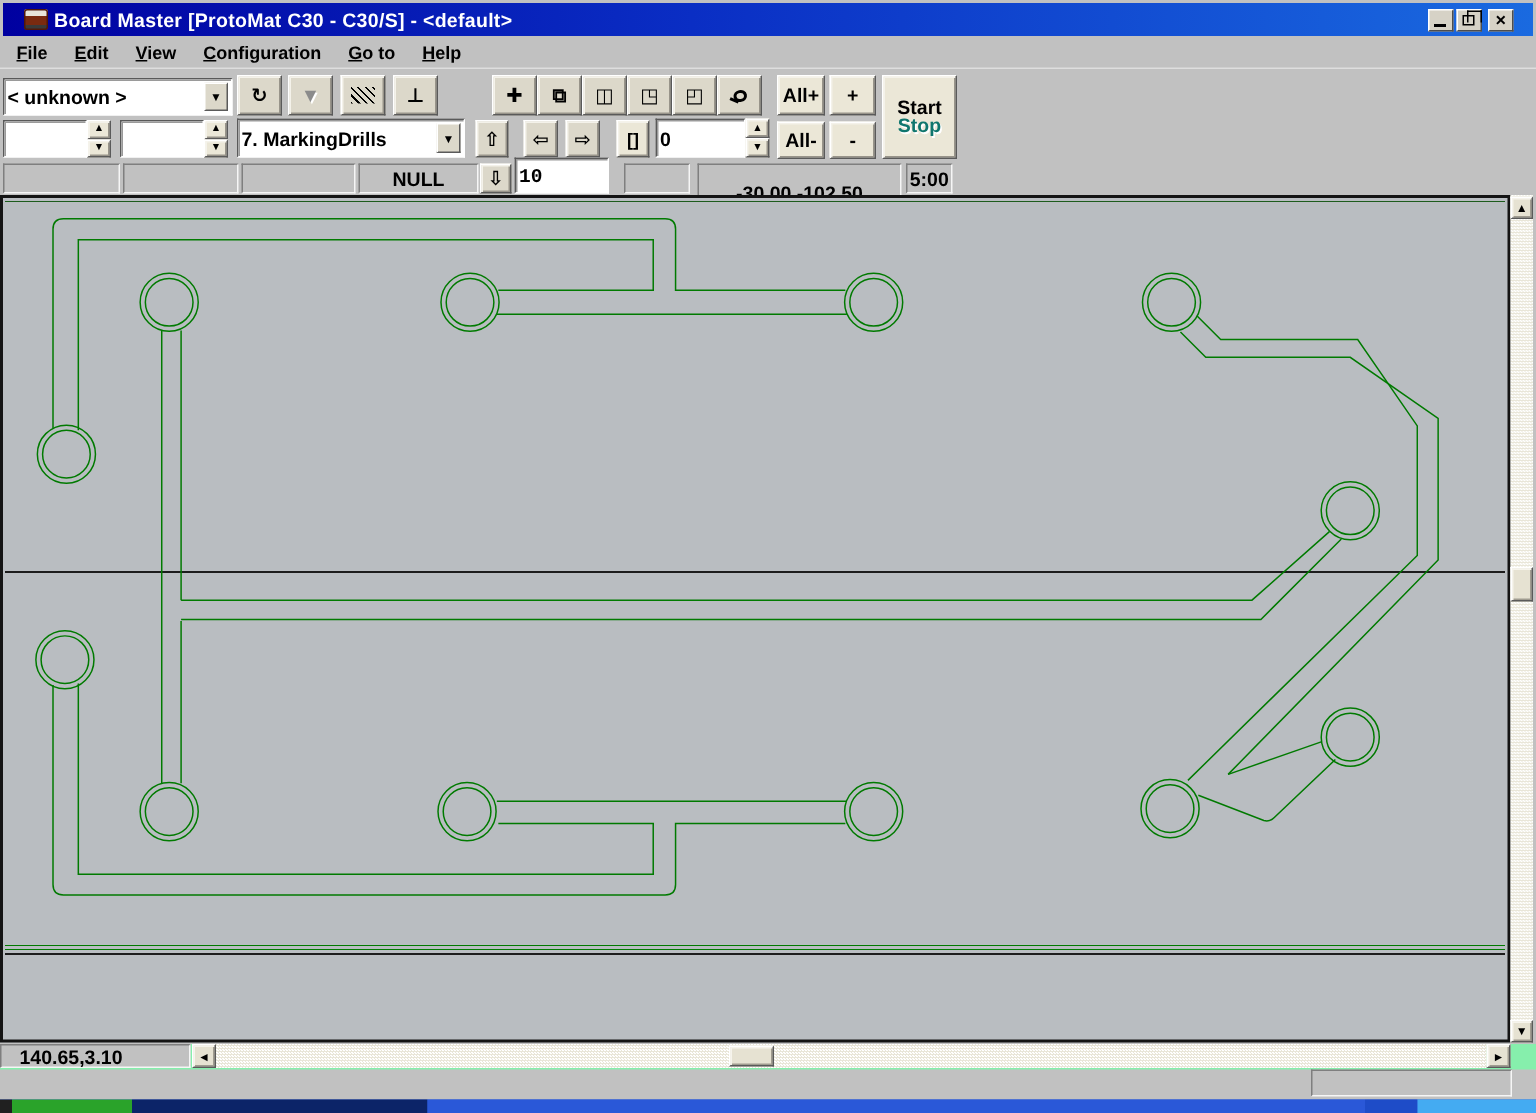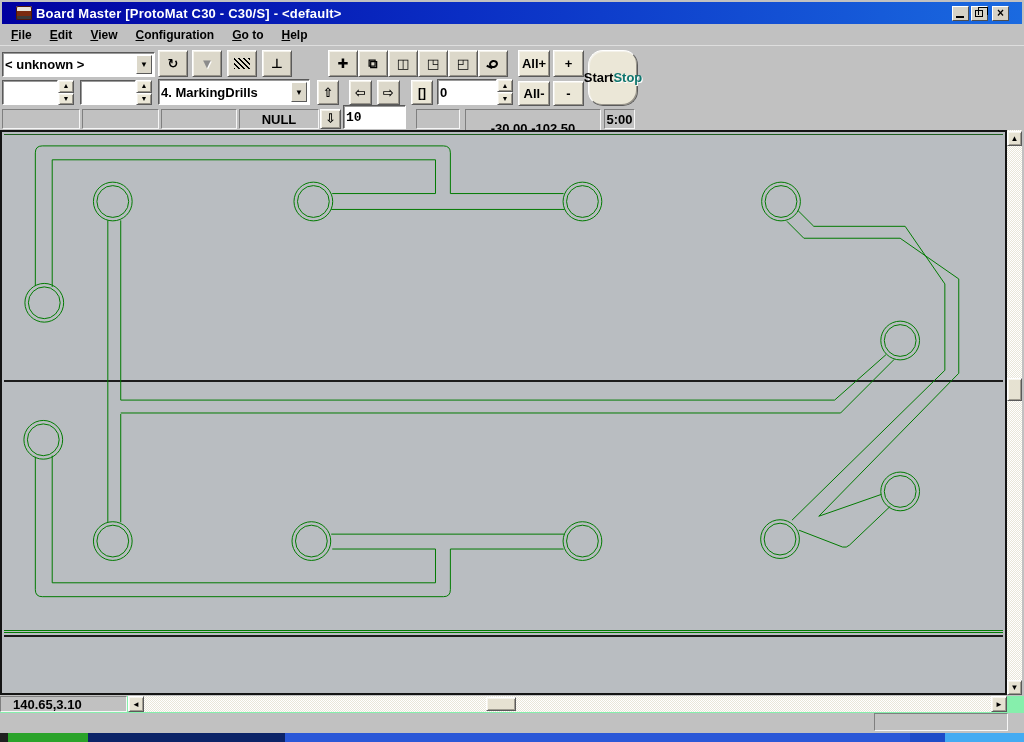--- a/index.html
+++ b/index.html
@@ -141,37 +141,37 @@
         </div>
         <div class="btn abs" style="left: 478px; top: 4px; width: 30px; height: 27px; pointer-events: auto; position: absolute;">
           <span class="zoom-glyph"></span>
         </div>
       </div>
 
     <div class="btn cream abs" style="left:518px;top:4px;width:32px;height:27px;">All+</div>
     <div class="btn cream abs" style="left:553px;top:4px;width:31px;height:27px;">+</div>
     <div class="btn cream abs" style="left:518px;top:35px;width:32px;height:25px;">All-</div>
     <div class="btn cream abs" style="left:553px;top:35px;width:31px;height:25px;">-</div>
-    <div class="btn cream abs" style="left:588px;top:4px;width:50px;height:56px;flex-direction:row;border-radius:15px;">
+    <div class="btn cream abs" style="left:588px;top:4px;width:50px;height:56px;flex-direction:column;">
       <span class="start-line">Start</span>
       <span class="stop-line">Stop</span>
     </div>
 
     <div class="field abs" style="left:2px;top:34px;width:56px;height:25px;"></div>
     <div class="spin abs" style="left:58px;top:34px;height:25px;">
       <div class="btn cream">▲</div>
       <div class="btn cream">▼</div>
     </div>
     <div class="field abs" style="left:80px;top:34px;width:56px;height:25px;"></div>
     <div class="spin abs" style="left:136px;top:34px;height:25px;">
       <div class="btn cream">▲</div>
       <div class="btn cream">▼</div>
     </div>
     <div class="field abs" style="left:158px;top:33px;width:152px;height:26px;">
-      <span>4. MarkingDrills</span>
+      <span>7. MarkingDrills</span>
       <span class="combo-arrow">▼</span>
     </div>
     <div class="btn abs" style="left:317px;top:34px;width:22px;height:25px;">⇧</div>
     <div class="btn abs" style="left:349px;top:34px;width:23px;height:25px;">⇦</div>
     <div class="btn abs" style="left:377px;top:34px;width:23px;height:25px;">⇨</div>
     <div class="btn cream abs" style="left:411px;top:34px;width:22px;height:25px;font-size:12px;">[]</div>
     <div class="field abs" style="left:437px;top:33px;width:60px;height:26px;">0</div>
     <div class="spin abs" style="left:497px;top:33px;height:26px;">
       <div class="btn cream">▲</div>
       <div class="btn cream">▼</div>

